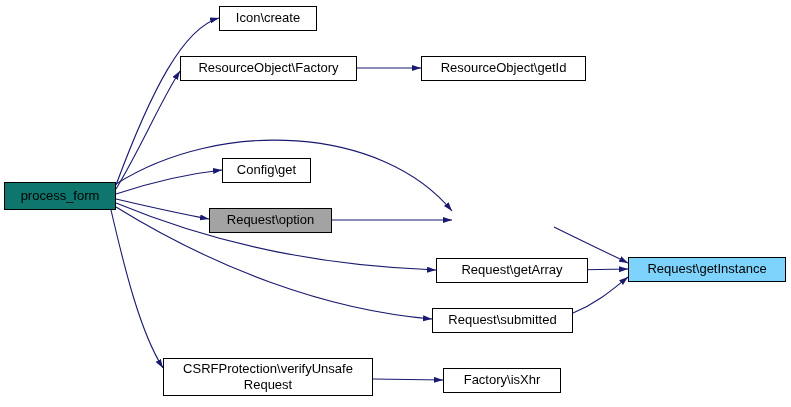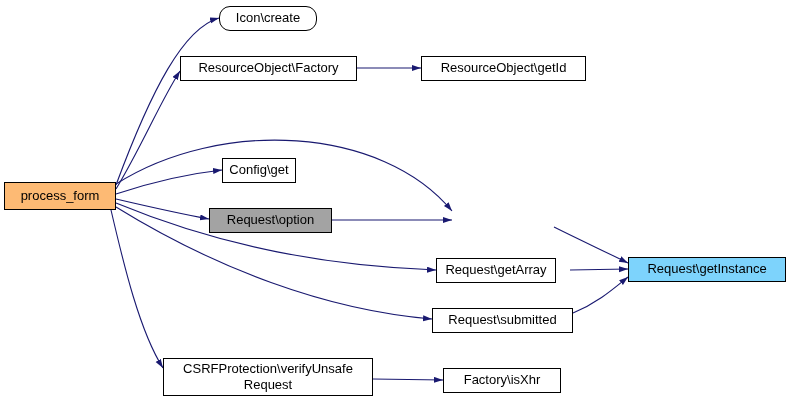--- a/index.html
+++ b/index.html
@@ -68,26 +68,26 @@
       <path d="M332,220 L452,220" fill="none" stroke="#191970" stroke-width="1.1" marker-end="url(#arrowhead)"></path>
       <path d="M116,203 C225,248 330,266 436,270" fill="none" stroke="#191970" stroke-width="1.1" marker-end="url(#arrowhead)"></path>
       <path d="M116,207 C215,268 325,310 432,319" fill="none" stroke="#191970" stroke-width="1.1" marker-end="url(#arrowhead)"></path>
       <path d="M111,210 C124,266 140,332 163,368" fill="none" stroke="#191970" stroke-width="1.1" marker-end="url(#arrowhead)"></path>
       <path d="M554,227 C582,241 606,252 628,263" fill="none" stroke="#191970" stroke-width="1.1" marker-end="url(#arrowhead)"></path>
       <path d="M570,270 L628,269" fill="none" stroke="#191970" stroke-width="1.1" marker-end="url(#arrowhead)"></path>
       <path d="M573,313 C597,303 612,290 628,277" fill="none" stroke="#191970" stroke-width="1.1" marker-end="url(#arrowhead)"></path>
       <path d="M373,379 L443,380" fill="none" stroke="#191970" stroke-width="1.1" marker-end="url(#arrowhead)"></path>
     </svg>
   <div class="nodes-layer" id="nodes-layer">
-      <div class="node node-main" style="left: 4px; top: 182px; width: 112px; height: 28px; border-color: rgb(0, 0, 0); background: #fdba74;">process_form</div>
-      <div class="node" style="left: 219px; top: 6px; width: 98px; height: 25px; border-color: rgb(0, 0, 0); background: rgb(255, 255, 255); border-radius: 11px;">Icon\create</div>
+      <div class="node node-main" style="left: 4px; top: 182px; width: 112px; height: 28px; border-color: rgb(0, 0, 0); background: #0f766e;">process_form</div>
+      <div class="node" style="left: 219px; top: 6px; width: 98px; height: 25px; border-color: rgb(0, 0, 0); background: rgb(255, 255, 255);">Icon\create</div>
       <div class="node" style="left: 421px; top: 56px; width: 165px; height: 25px; border-color: rgb(0, 0, 0); background: rgb(255, 255, 255);">ResourceObject\getId</div>
       <div class="node" style="left: 180px; top: 56px; width: 177px; height: 25px; border-color: rgb(0, 0, 0); background: rgb(255, 255, 255);">ResourceObject\Factory</div>
-      <div class="node" style="left: 222px; top: 158px; width: 74px; height: 25px; border-color: rgb(0, 0, 0); background: rgb(255, 255, 255);">Config\get</div>
+      <div class="node" style="left: 222px; top: 158px; width: 89px; height: 25px; border-color: rgb(0, 0, 0); background: rgb(255, 255, 255);">Config\get</div>
       <div class="node" style="left: 209px; top: 208px; width: 123px; height: 25px; border-color: rgb(0, 0, 0); background: #a3a3a3;">Request\option</div>
-      <div class="node" style="left: 436px; top: 258px; width: 120px; height: 25px; border-color: rgb(0, 0, 0); background: rgb(255, 255, 255);">Request\getArray</div>
+      <div class="node" style="left: 436px; top: 258px; width: 152px; height: 25px; border-color: rgb(0, 0, 0); background: rgb(255, 255, 255);">Request\getArray</div>
       <div class="node" style="left: 628px; top: 257px; width: 158px; height: 25px; border-color: rgb(0, 0, 0); background: #7dd3fc;">Request\getInstance</div>
       <div class="node" style="left: 432px; top: 308px; width: 141px; height: 25px; border-color: rgb(0, 0, 0); background: rgb(255, 255, 255);">Request\submitted</div>
       <div class="node" style="left: 163px; top: 358px; width: 210px; height: 38px; border-color: rgb(0, 0, 0); background: rgb(255, 255, 255);">CSRFProtection\verifyUnsafe
 Request</div>
       <div class="node" style="left: 443px; top: 368px; width: 118px; height: 25px; border-color: rgb(0, 0, 0); background: rgb(255, 255, 255);">Factory\isXhr</div>
     </div>
 </div>
 
 </body></html>

